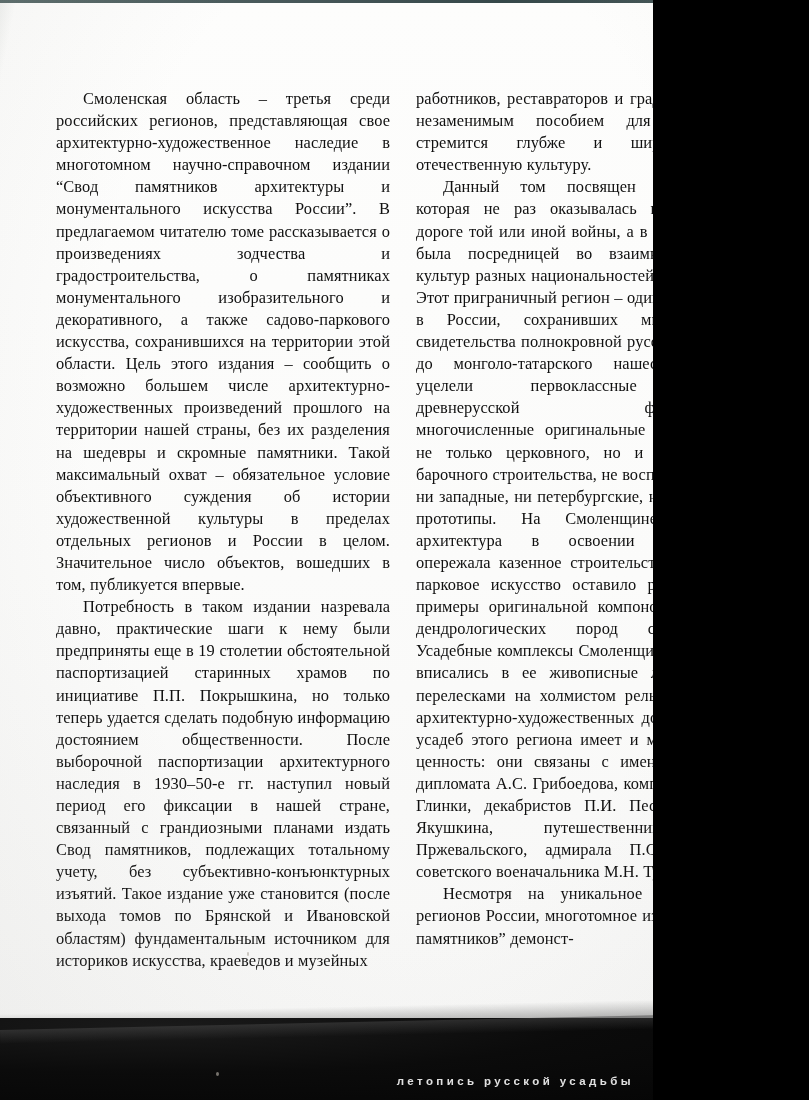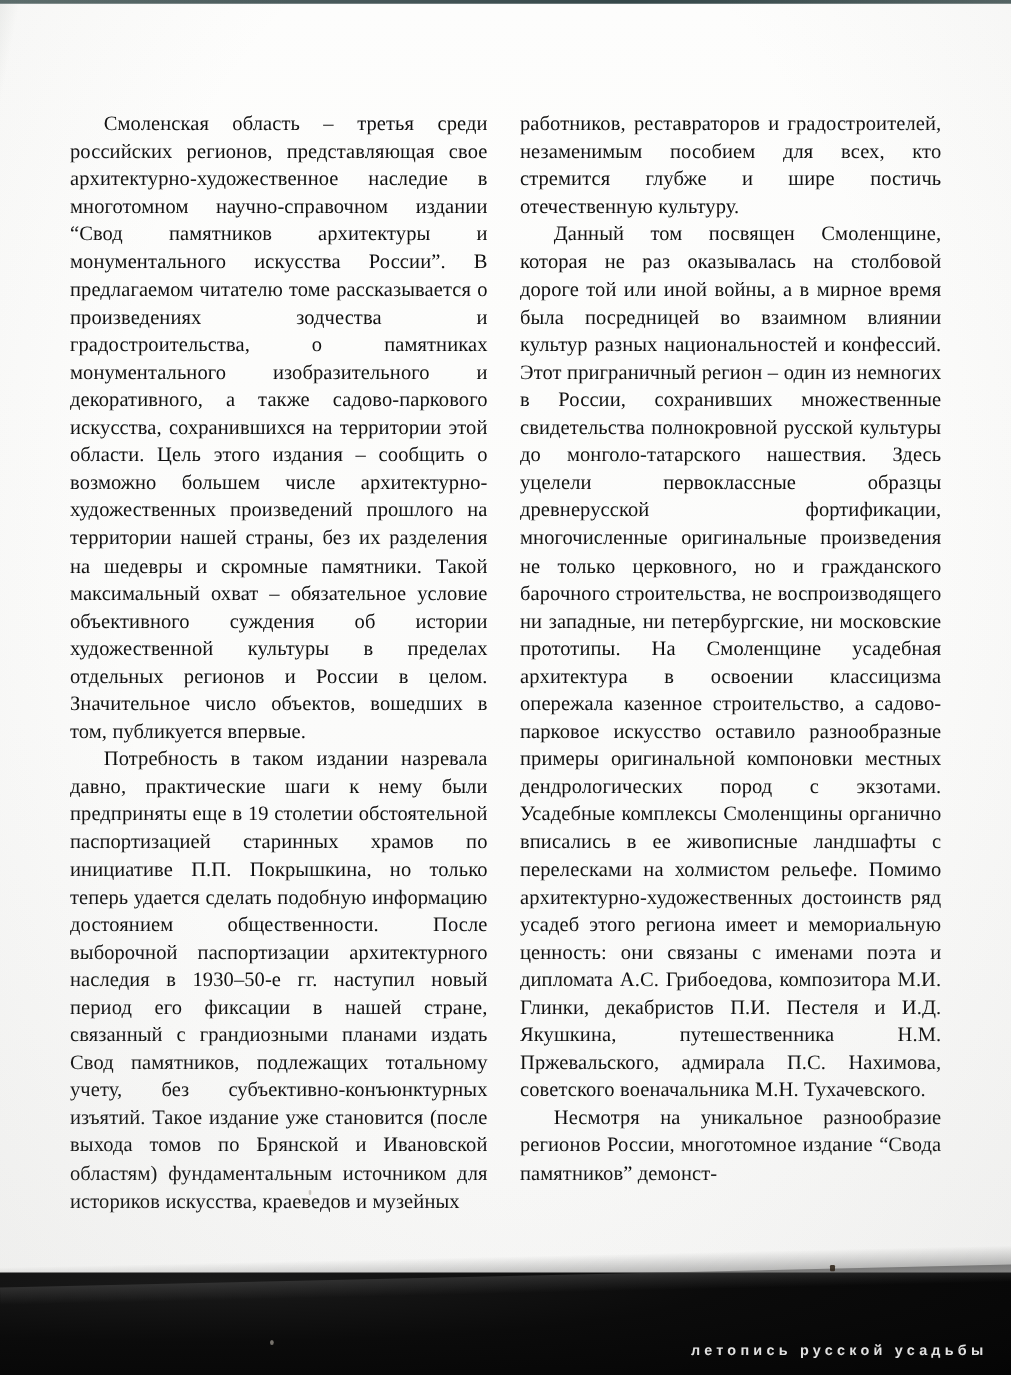--- a/index.html
+++ b/index.html
@@ -10,21 +10,21 @@
   }
   body {
     width: 809px;
     height: 1100px;
     overflow: hidden;
     font-family: "Liberation Serif", "DejaVu Serif", serif;
   }
 
   #scan {
     position: relative;
-    width: 809px;
+    width: 653px;
     height: 1100px;
     background: #8b5cf6;
     overflow: hidden;
   }
 
   
   .paper {
     position: absolute;
     left: 0;
     top: 0;

